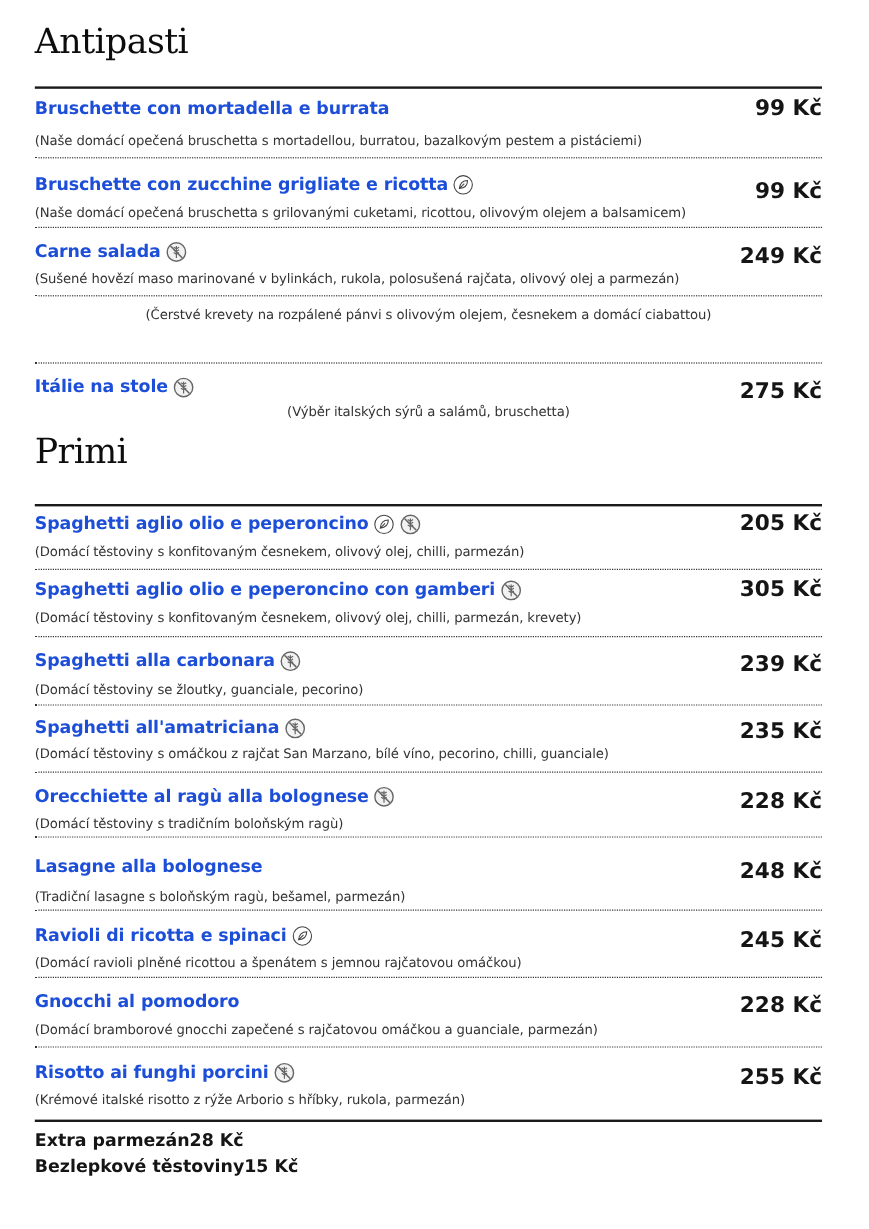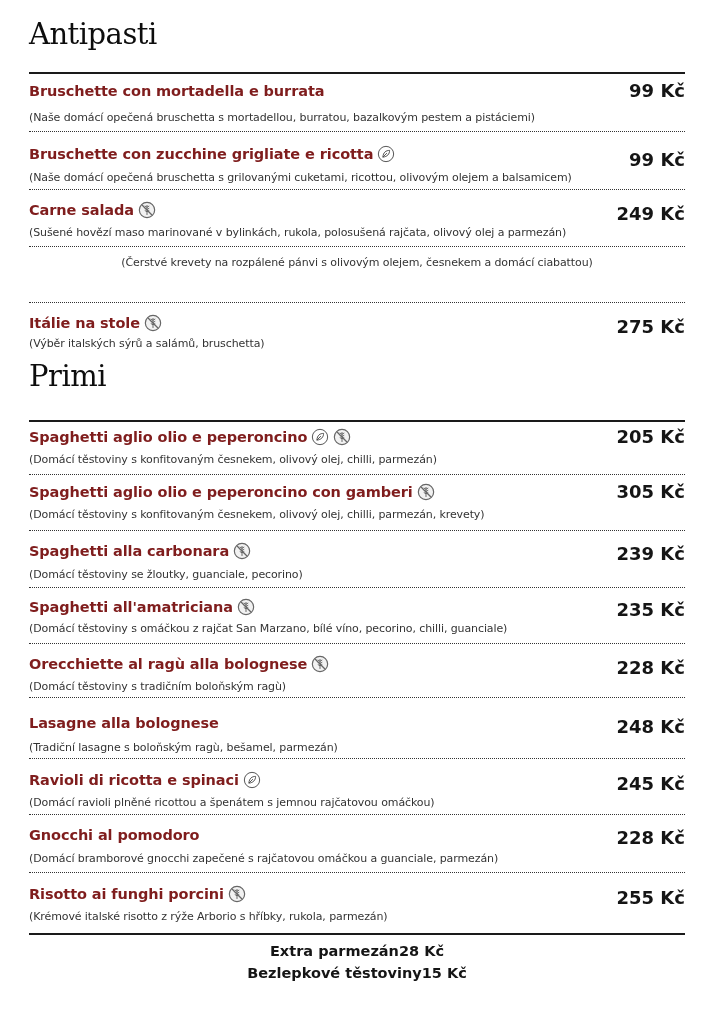--- a/index.html
+++ b/index.html
@@ -3,25 +3,25 @@
 <meta charset="utf-8">
 <style>
   html, body { margin: 0; padding: 0; background: #ffffff; }
   body { width: 724px; height: 1024px; position: relative; overflow: hidden; color: #111; font-family: "DejaVu Sans", sans-serif; }
   .page { position: absolute; left: 29px; top: 0; width: 656px; }
   .section-title { font-family: "DejaVu Serif", serif; font-size: 29px; font-weight: normal; color: #0d0d0d; line-height: 1; letter-spacing: -0.5px; margin: 0; }
   .rule { border-top: 2px solid #1a1a1a; width: 656px; }
   .dots { border-top: 1.5px dotted #333; width: 656px; }
   .item { position: relative; width: 656px; }
   .item-row { display: flex; justify-content: space-between; align-items: center; }
-  .name { font-size: 14.5px; font-weight: bold; color: #7f1d1d; display: flex; align-items: center; gap: 4px; white-space: nowrap; letter-spacing: -0.1px; }
+  .name { font-size: 14.5px; font-weight: bold; color: #1d4ed8; display: flex; align-items: center; gap: 4px; white-space: nowrap; letter-spacing: -0.1px; }
   .price { font-size: 18px; font-weight: bold; color: #151515; white-space: nowrap; }
   .desc { font-size: 11px; color: #333; white-space: nowrap; letter-spacing: -0.1px; }
   .icon { display: inline-block; width: 18px; height: 18px; vertical-align: middle; }
-  .extra { display: flex; justify-content: center; width: 656px; font-size: 14.5px; font-weight: bold; color: #151515; }
+  .extra { display: flex; justify-content: flex-start; width: 656px; font-size: 14.5px; font-weight: bold; color: #151515; }
 </style>
 </head>
 <body>
 
 <div class="page">
 
   <div style="position:absolute; top:20px; left:0;">
     <h1 class="section-title">Antipasti</h1>
   </div>
   <div class="rule" style="position:absolute; top:72px; left:0;"></div>
@@ -78,21 +78,21 @@
       <span class="name">
           <span>Itálie na stole</span>
         <svg class="icon" viewBox="0 0 20 20">
             <circle cx="10" cy="10" r="8.5" fill="#f2f2f2" stroke="#666" stroke-width="1.3"></circle>
             <path d="M10 4.5 V15.5 M10 7 L7.5 5.5 M10 7 L12.5 5.5 M10 9.5 L7.5 8 M10 9.5 L12.5 8 M10 12 L7.5 10.5 M10 12 L12.5 10.5" stroke="#666" stroke-width="1.1" fill="none"></path>
             <path d="M4.5 4.5 L15.5 15.5" stroke="#666" stroke-width="1.4"></path>
           </svg>
       </span>
       <span class="price" style="margin-top:8px;">275 Kč</span>
     </div>
-    <div class="desc" style="margin-top:0px;">(Výběr italských sýrů a salámů, bruschetta)</div>
+    <div class="desc" style="margin-top:0px;text-align:center;">(Výběr italských sýrů a salámů, bruschetta)</div>
   </div>
 
   <div style="position:absolute; top:362px; left:0;">
     <h1 class="section-title">Primi</h1>
   </div>
   <div class="rule" style="position:absolute; top:420px; left:0;"></div>
 
   <div class="item" style="position:absolute; top:426px; left:0;">
     <div class="item-row">
       <span class="name">

